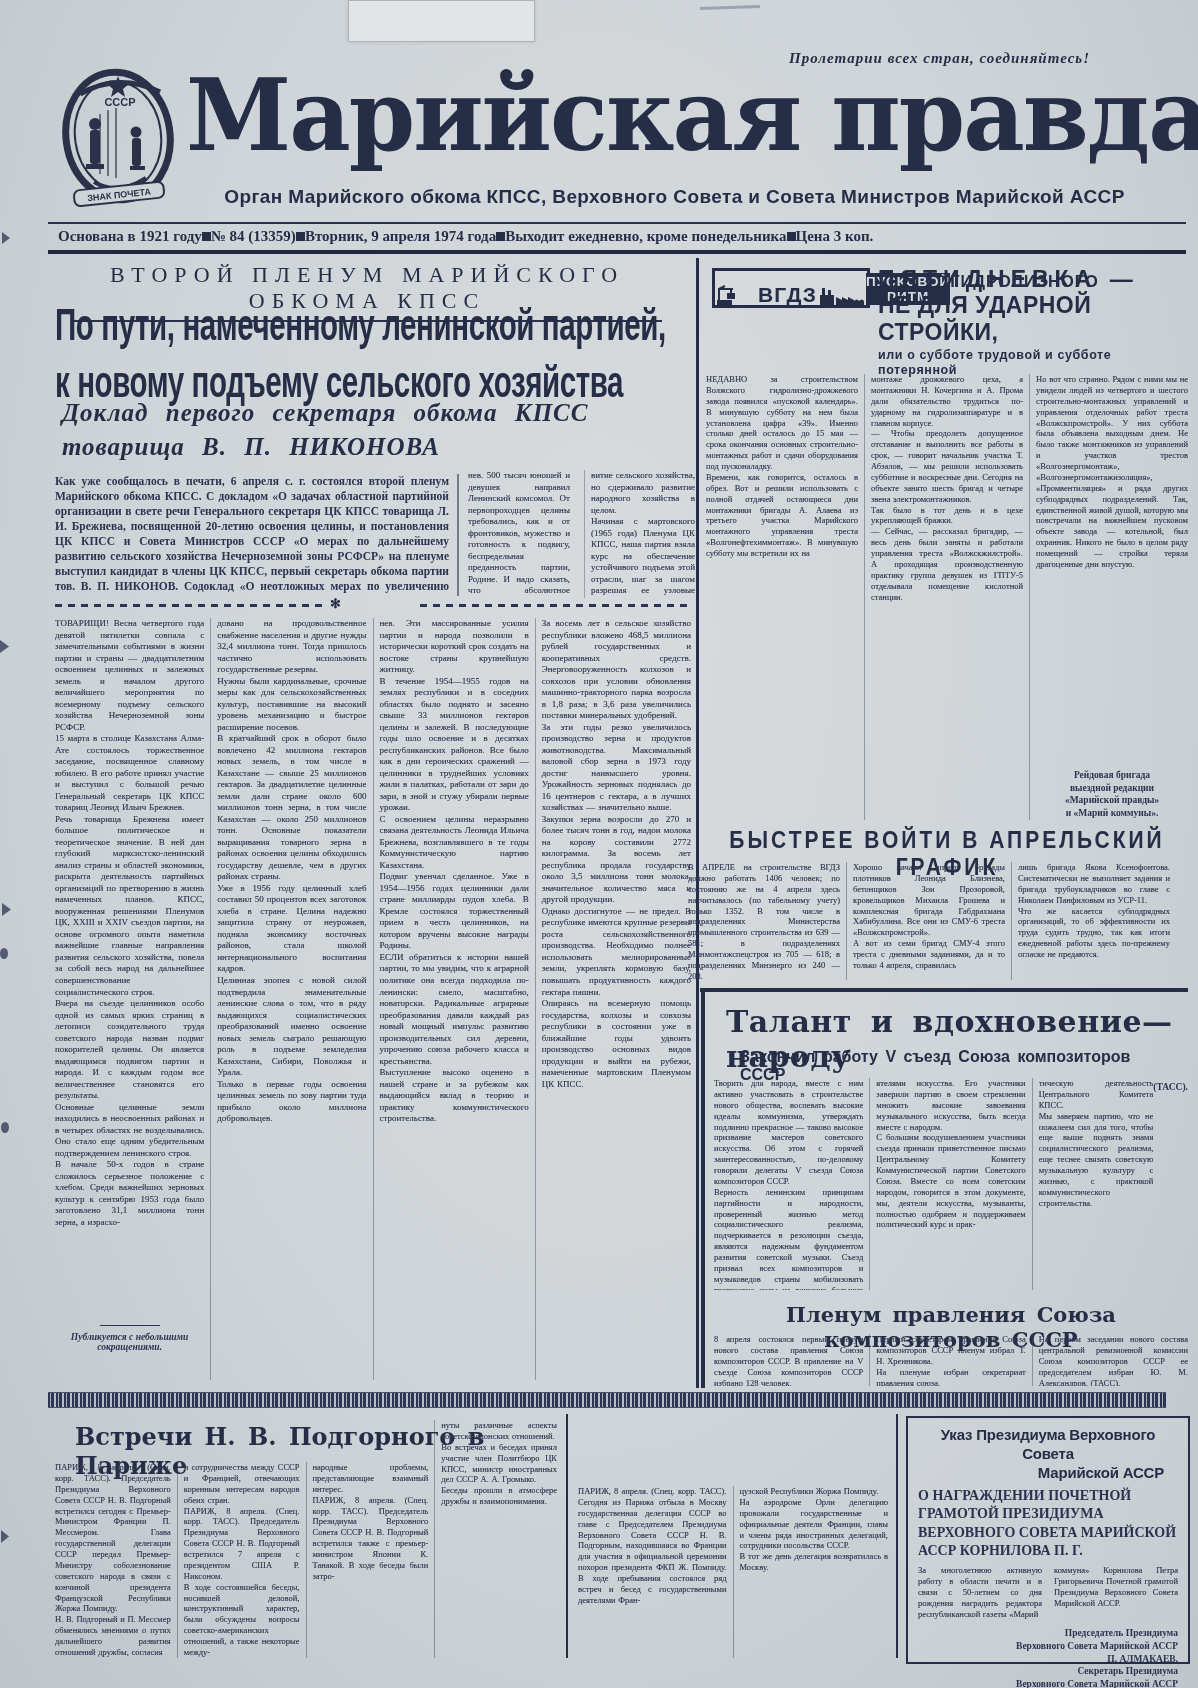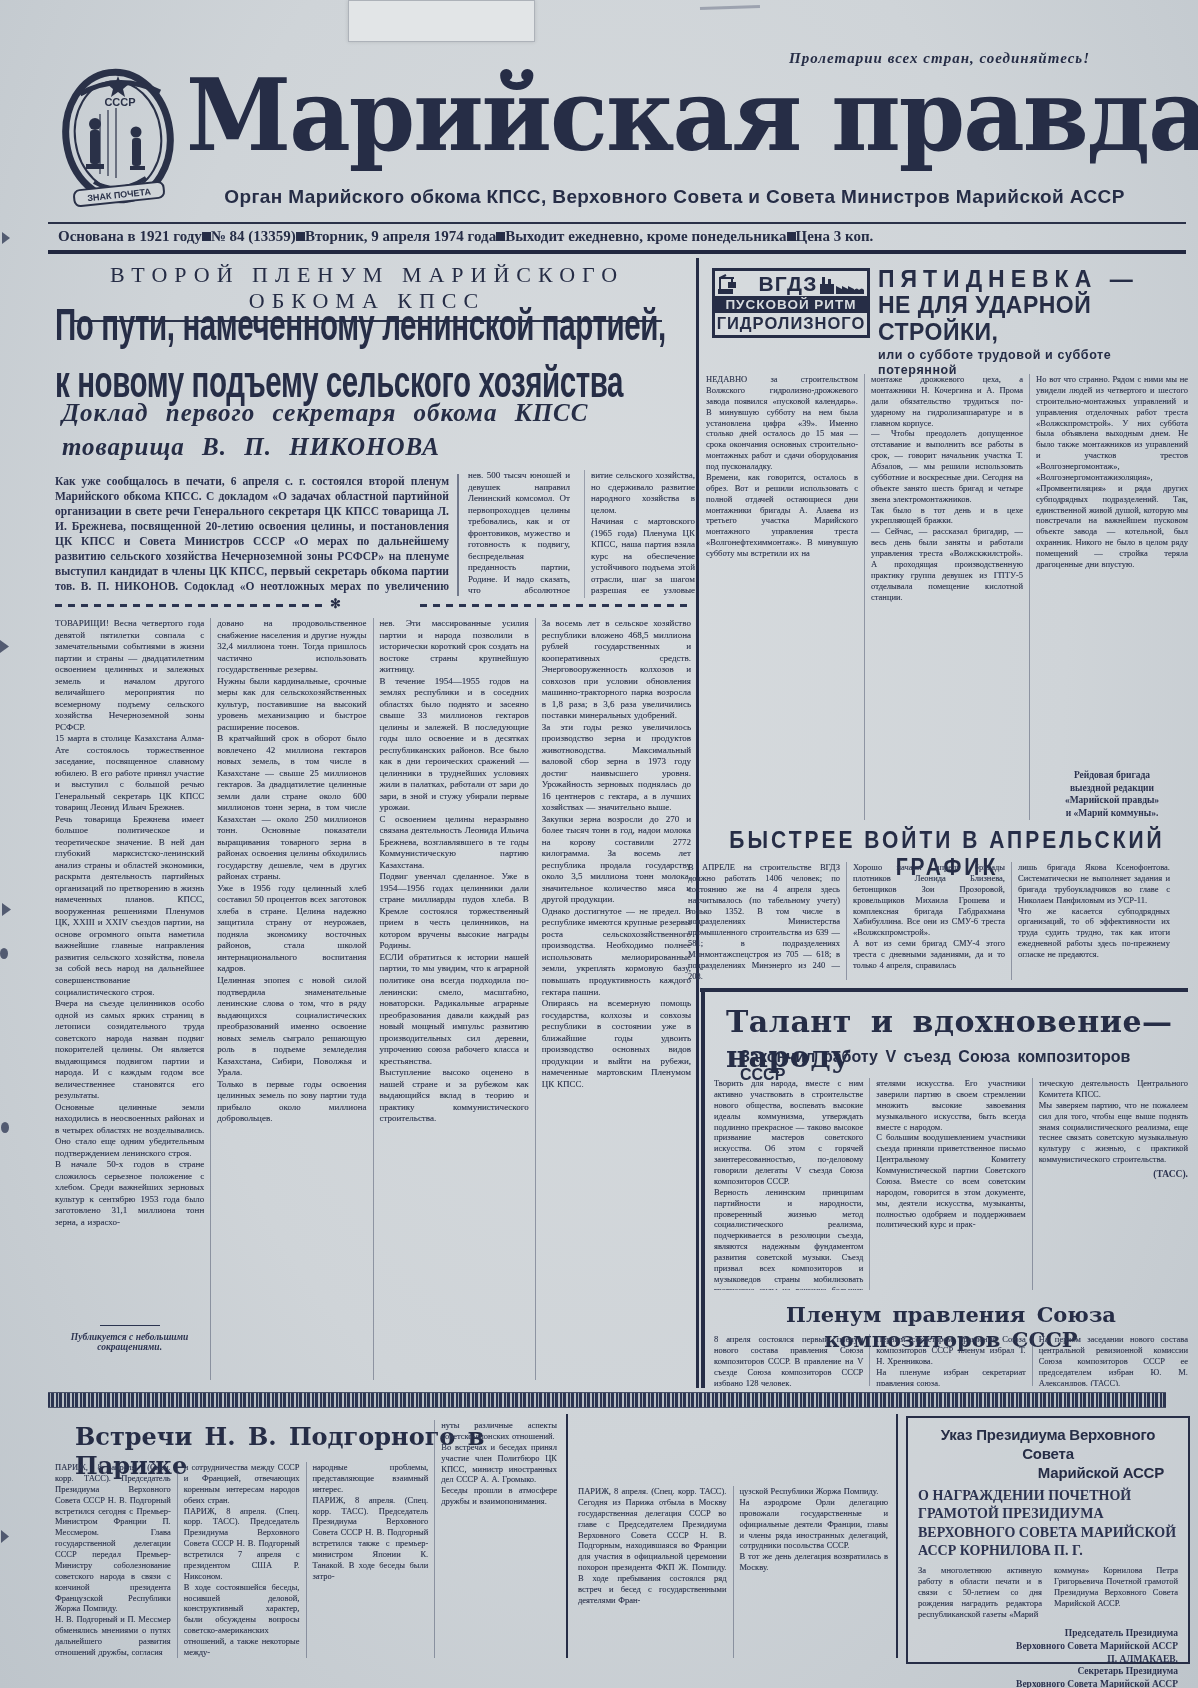--- a/index.html
+++ b/index.html
@@ -60,21 +60,21 @@
     background:repeating-linear-gradient(90deg,#2b3450 0 7px,transparent 7px 13px);
     height:3px;
   }
   .stripes{
     background:repeating-linear-gradient(90deg,#2b3450 0 2px,#a9b1b9 2px 3px,#2b3450 3px 6px,#b7bec5 6px 8px);
     border-top:1px solid #4a5268;border-bottom:1px solid #4a5268;
   }
   .vrule{background:#262d46;}
   .hrule{background:#262d46;}
 
-  .logo-box{border:3px solid #262d46;display:flex;flex-direction:column;align-items:stretch;background:rgba(220,224,227,.35);}
+  .logo-box{border:3px solid #262d46;display:flex;align-items:stretch;background:rgba(220,224,227,.35);}
   .logo-row1{display:flex;align-items:flex-end;justify-content:center;gap:3px;padding:2px 2px 0 2px;}
   .logo-vgdz{font-family:"Liberation Sans",sans-serif;font-weight:bold;font-size:21px;letter-spacing:1px;line-height:1;}
   .logo-bar{background:#262d46;color:#d7dbde;font-family:"Liberation Sans",sans-serif;font-weight:bold;font-size:13.5px;text-align:center;letter-spacing:1px;padding:1px 0;margin-top:2px;}
   .logo-bot{font-family:"Liberation Sans",sans-serif;font-weight:bold;font-size:16.5px;text-align:center;letter-spacing:1px;padding:1px 0 2px 0;}
 
   .pyat-h{font-family:"Liberation Sans",sans-serif;font-weight:bold;line-height:1.15;}
   .pyat-h .l1{font-size:23px;letter-spacing:6px;}
   .pyat-h .l2{font-size:23px;letter-spacing:.5px;}
   .pyat-sub{font-family:"Liberation Sans",sans-serif;font-weight:bold;font-size:12.5px;letter-spacing:.6px;margin-top:3px;}
 
@@ -271,21 +271,21 @@
   <div class="abs vrule" style="left:701px;top:988px;width:4px;height:400px;"></div>
 
   <div class="abs talent-h ink" style="left:726px;top:1004px;width:455px;">Талант и вдохновение—народу</div>
   <div class="abs talent-sub ink" style="left:740px;top:1048px;width:440px;">Закончил работу V съезд Союза композиторов СССР</div>
 
   <div class="abs colrow ruled" style="left:714px;top:1078px;width:474px;height:212px;">
     <div class="bodytext small">Творить для народа, вместе с ним активно участвовать в строительстве нового общества, воспевать высокие идеалы коммунизма, утверждать подлинно прекрасное — таково высокое призвание мастеров советского искусства. Об этом с горячей заинтересованностью, по-деловому говорили делегаты V съезда Союза композиторов СССР.
 Верность ленинским принципам партийности и народности, проверенный жизнью метод социалистического реализма, подчеркивается в резолюции съезда, являются надежным фундаментом развития советской музыки. Съезд призвал всех композиторов и музыковедов страны мобилизовать творческие силы на решение больших задач, стоящих перед де-</div>
     <div class="bodytext small">ятелями искусства. Его участники заверили партию в своем стремлении множить высокие завоевания музыкального искусства, быть всегда вместе с народом.
 С большим воодушевлением участники съезда приняли приветственное письмо Центральному Комитету Коммунистической партии Советского Союза. Вместе со всем советским народом, говорится в этом документе, мы, деятели искусства, музыканты, полностью одобряем и поддерживаем политический курс и прак-</div>
-    <div style="display:flex;flex-direction:column;">
+    <div style="display:flex;">
       <div class="bodytext small">тическую деятельность Центрального Комитета КПСС.
 Мы заверяем партию, что не пожалеем сил для того, чтобы еще выше поднять знамя социалистического реализма, еще теснее связать советскую музыкальную культуру с жизнью, с практикой коммунистического строительства.</div>
       <div style="font-weight:bold;font-size:9.5px;text-align:right;margin-top:4px;color:#2c3350;">(ТАСС).</div>
     </div>
   </div>
 
   <div class="abs comp-h ink" style="left:714px;top:1302px;width:474px;">Пленум правления Союза композиторов СССР</div>
   <div class="abs colrow ruled" style="left:714px;top:1334px;width:474px;height:52px;">
     <div class="bodytext small">8 апреля состоялся первый пленум нового состава правления Союза композиторов СССР. В правление на V съезде Союза композиторов СССР избрано 128 человек.</div>
     <div class="bodytext small">Первым секретарем правления Союза композиторов СССР пленум избрал Т. Н. Хренникова.

